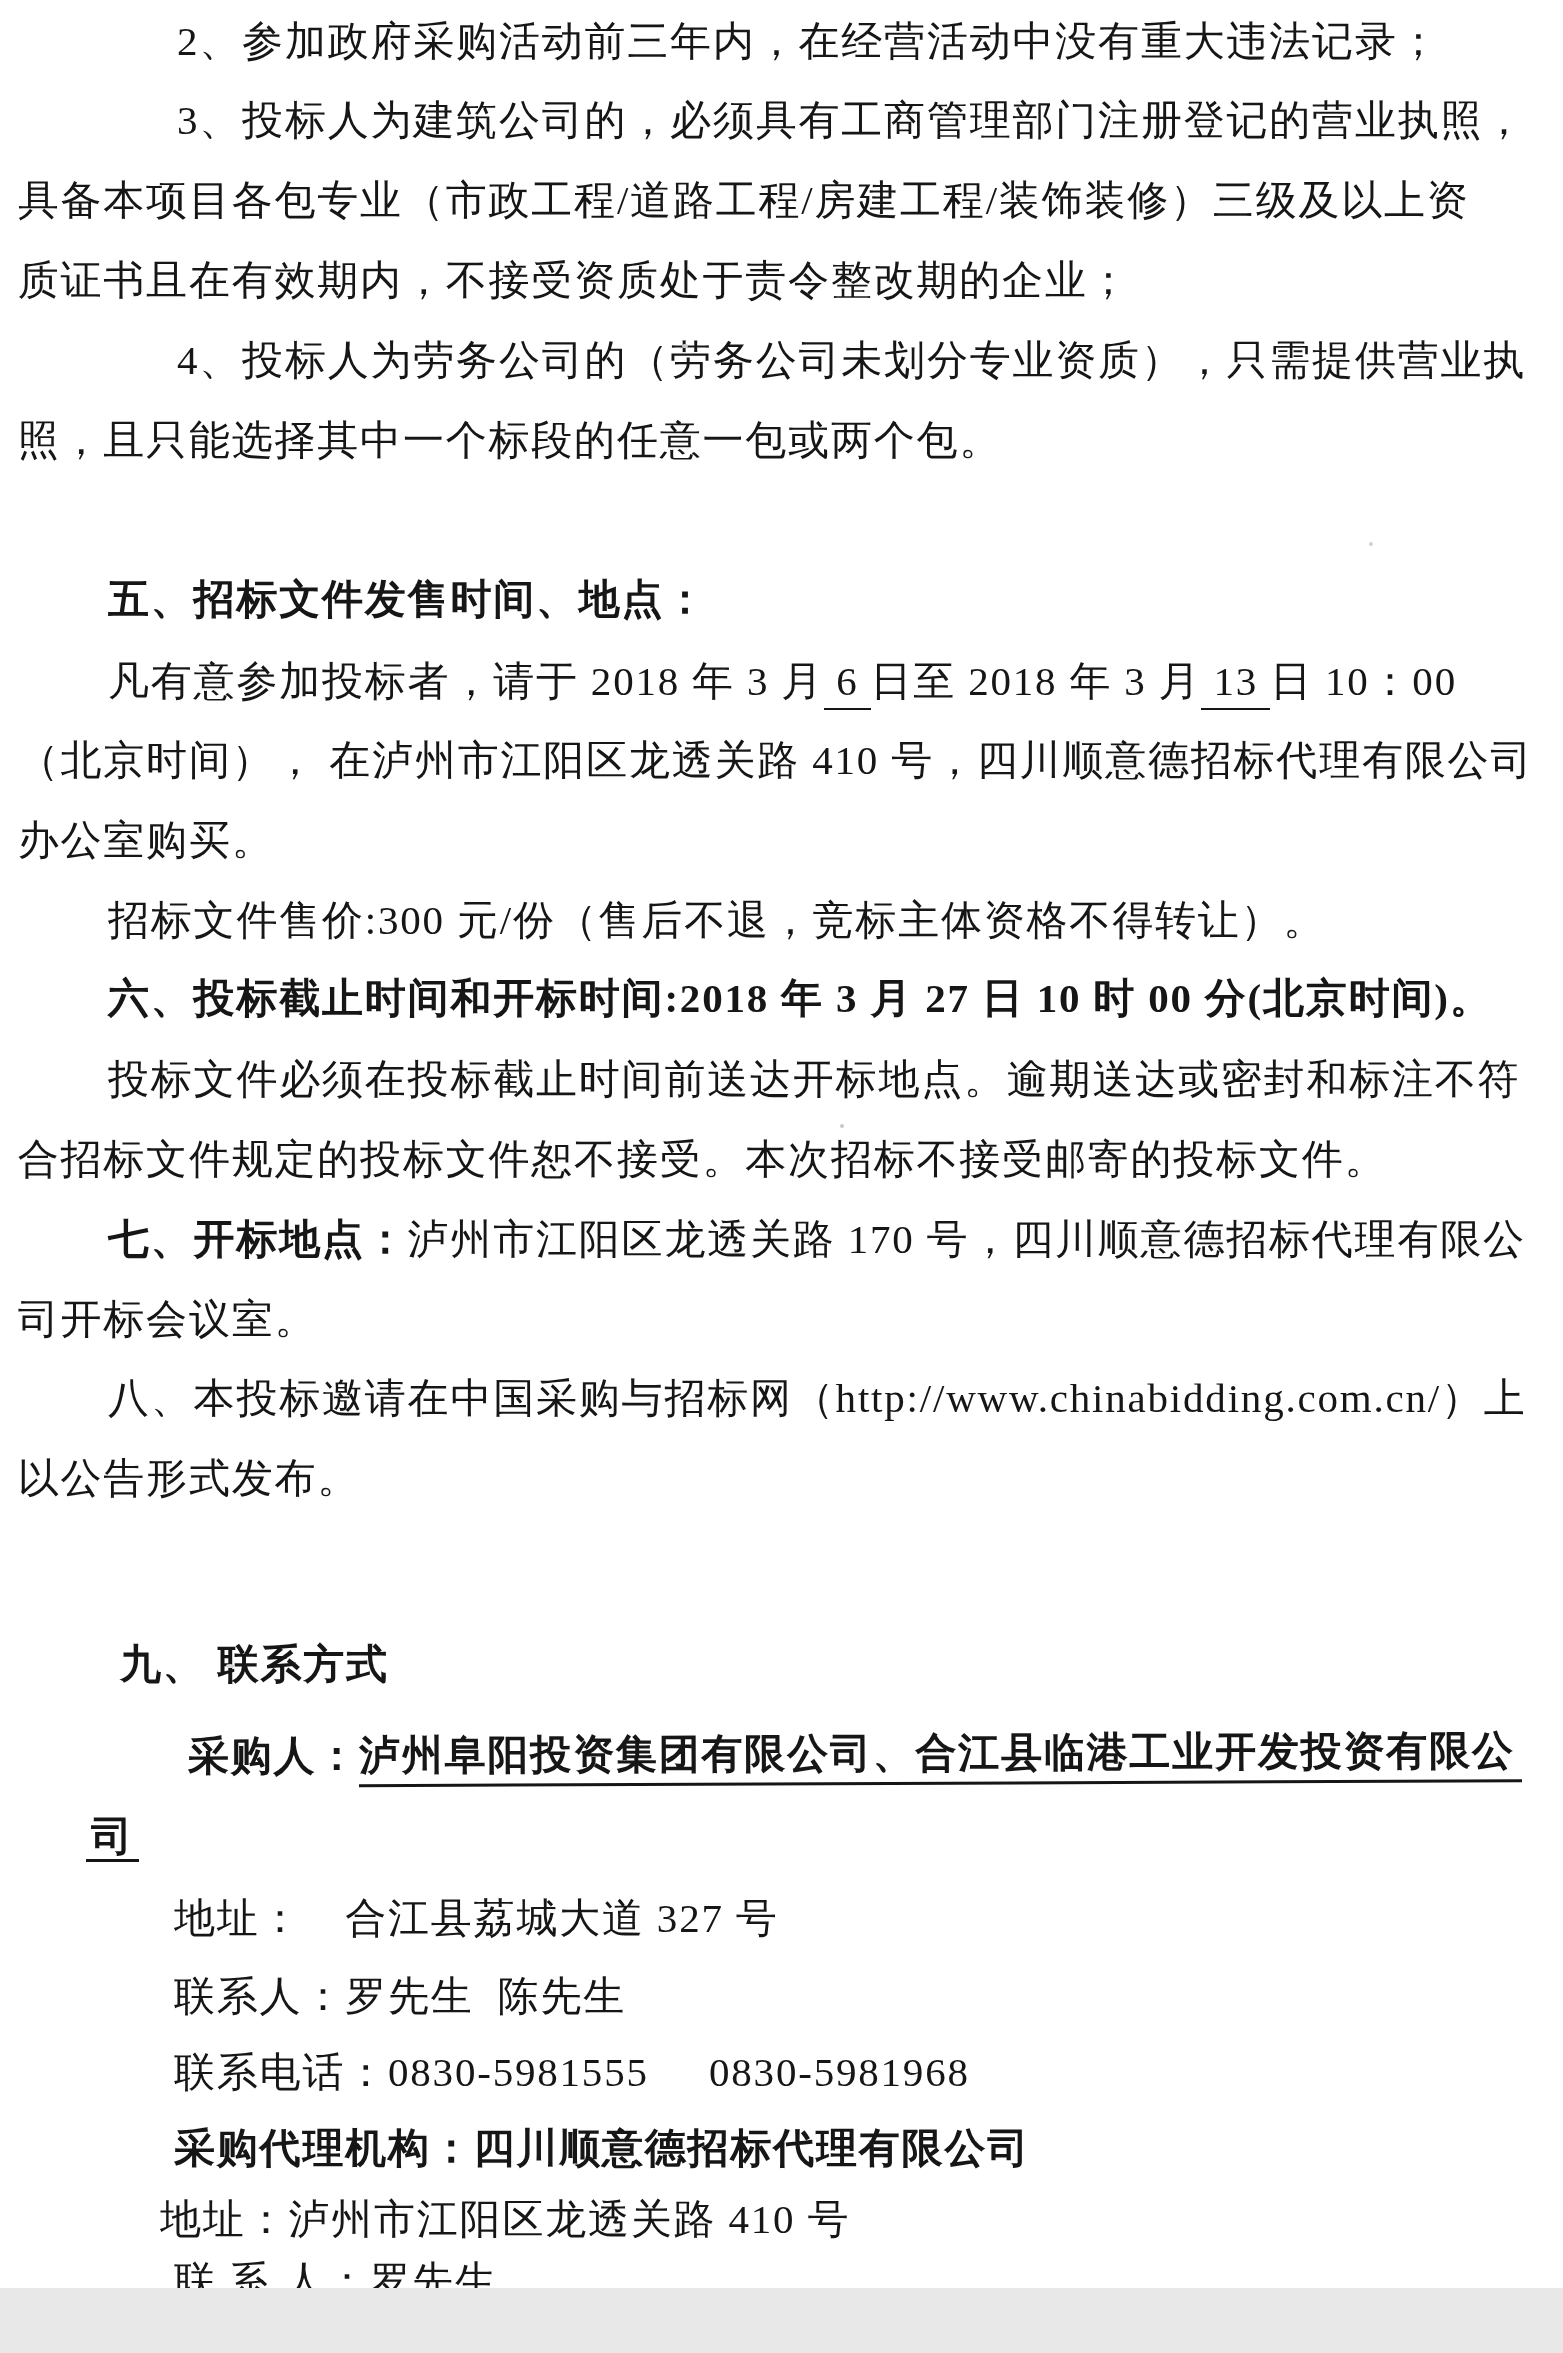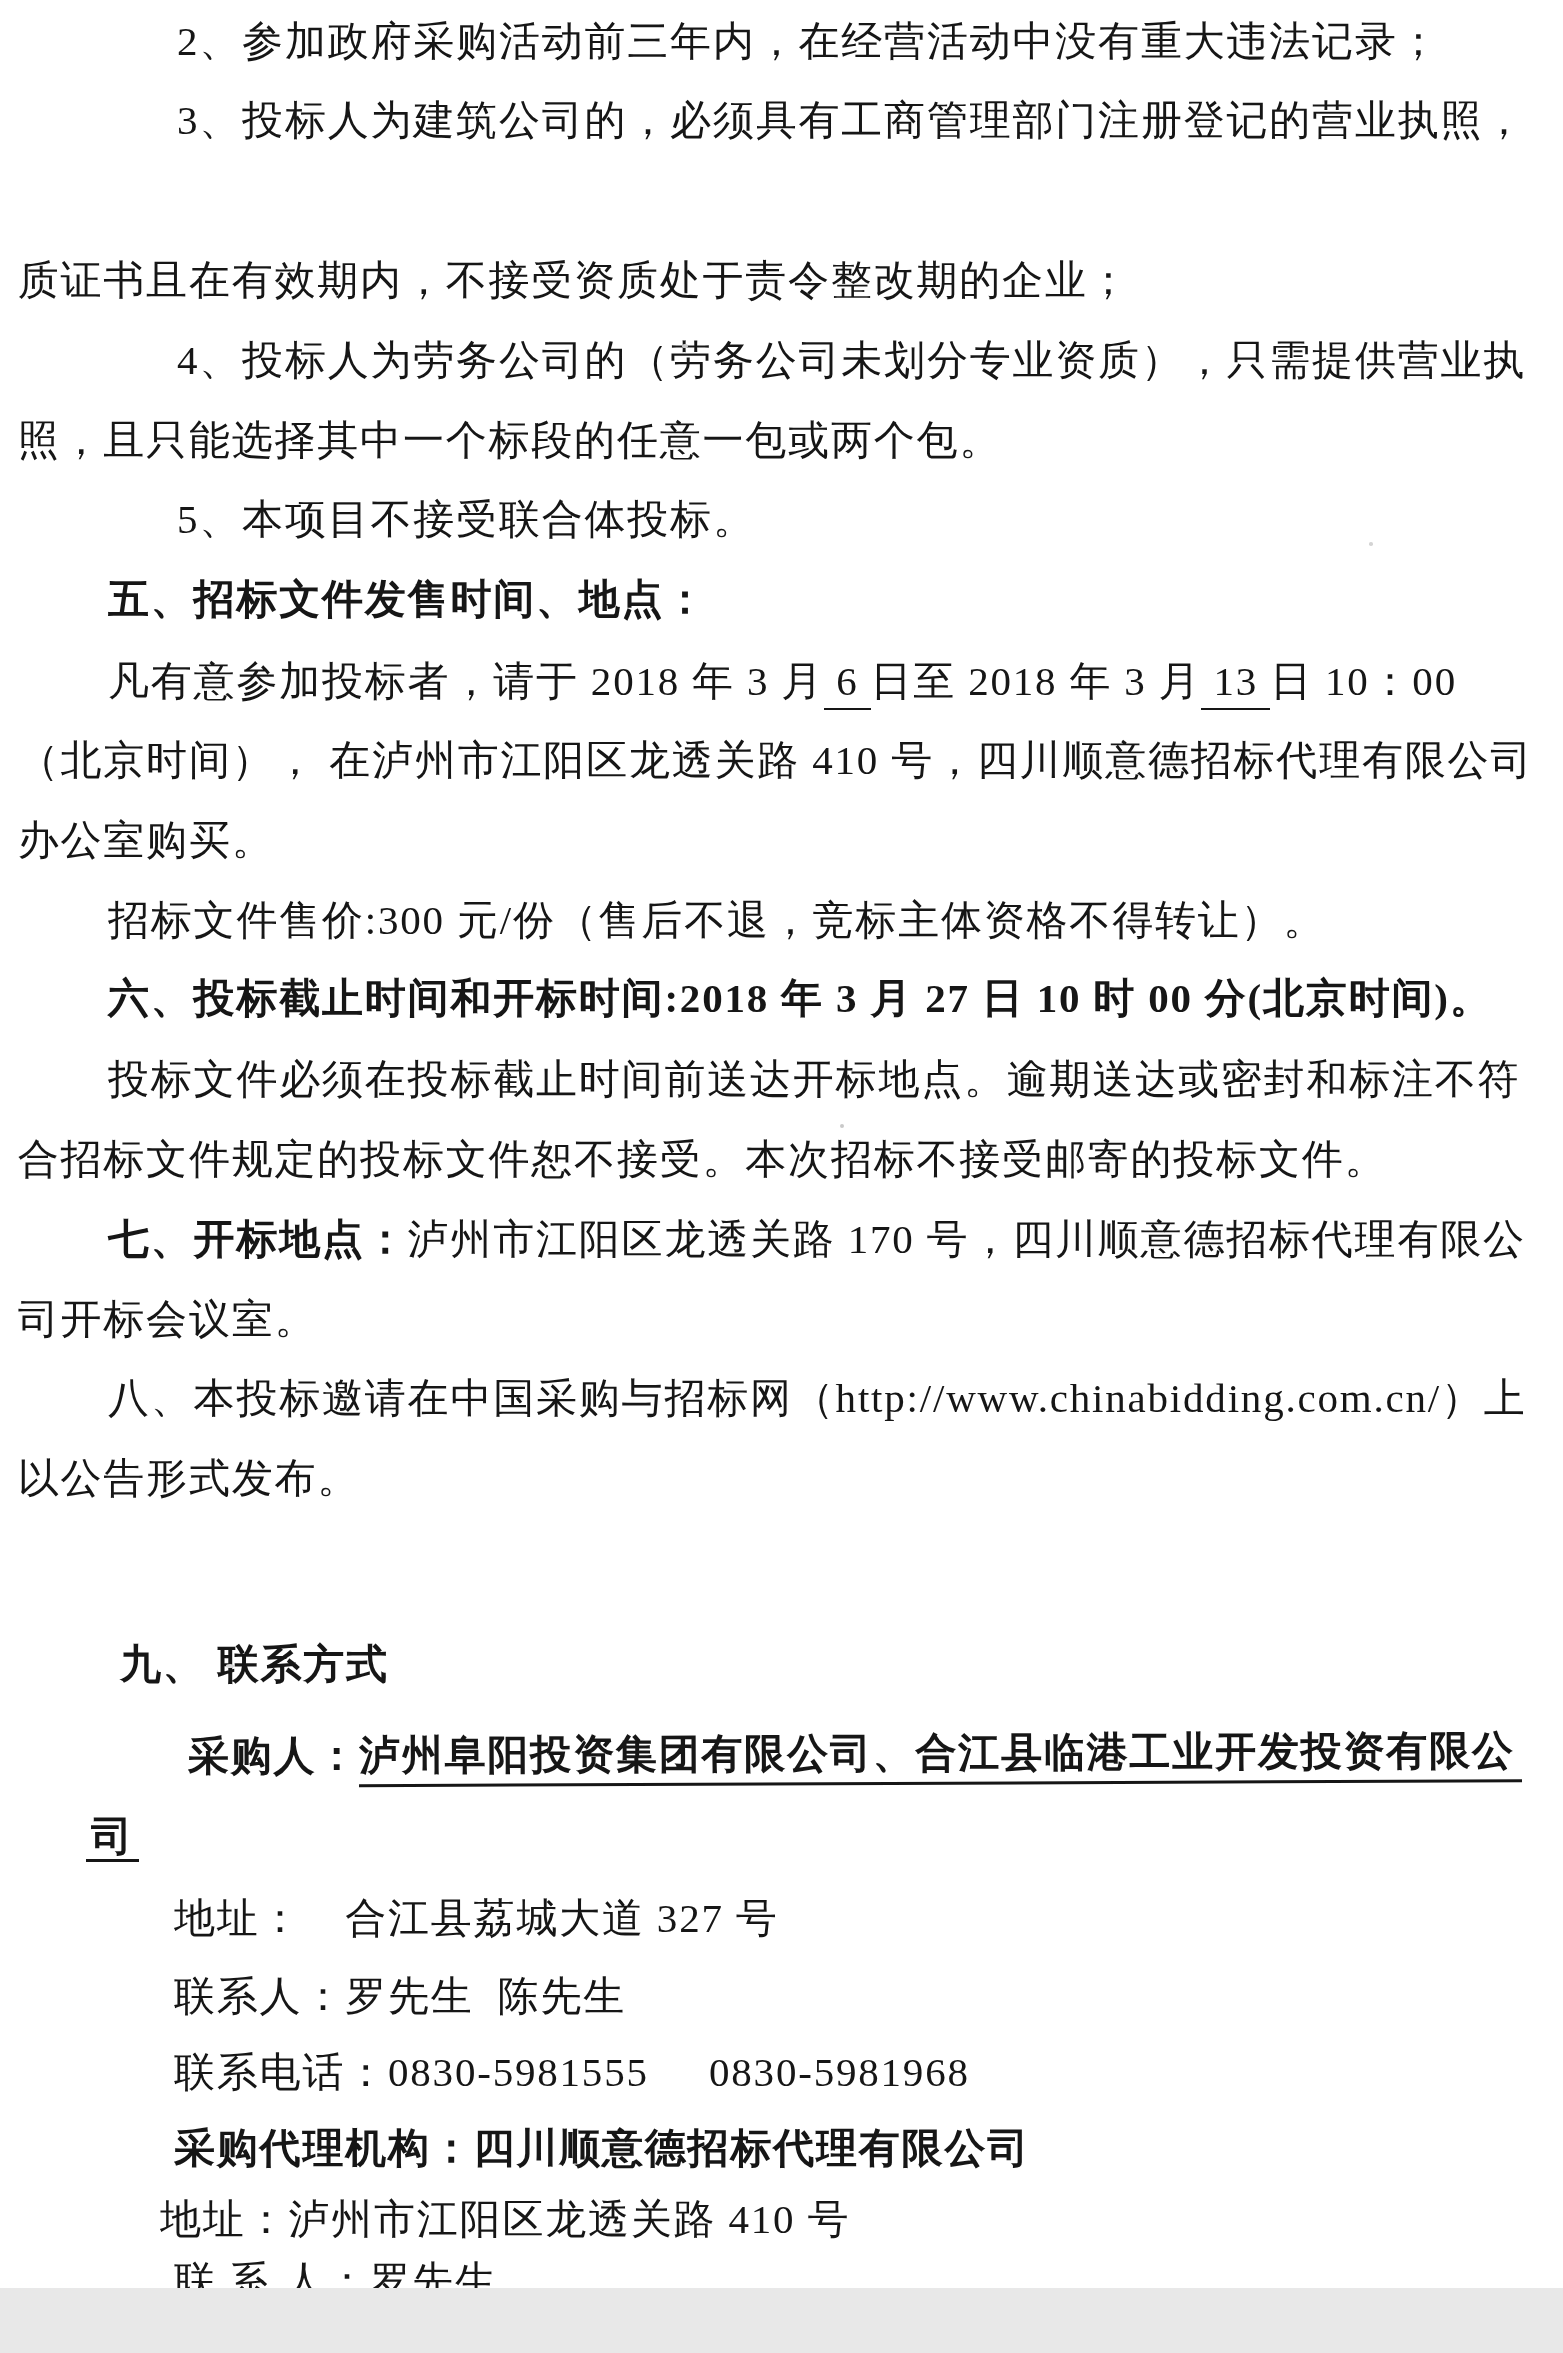--- a/index.html
+++ b/index.html
@@ -29,26 +29,26 @@
   .speck{position:absolute;background:#c9c9c9;border-radius:50%;}
 </style>
 </head>
 <body>
 
 <div class="page">
 
   <p class="ln" style="left:177px;top:17.7px;"><span>2、参加政府采购活动前三年内，在经营活动中没有重大违法记录；</span></p>
 
   <p class="ln" style="left:177px;top:97px;"><span>3、投标人为建筑公司的，必须具有工商管理部门注册登记的营业执照，</span></p>
+  <p class="ln" style="left:17.7px;top:177px;"><span>具备本项目各包专业（市政工程/道路工程/房建工程/装饰装修）三级及以上资</span></p>
   <p class="ln" style="left:17.7px;top:257px;"><span>质证书且在有效期内，不接受资质处于责令整改期的企业；</span></p>
 
   <p class="ln" style="left:177px;top:337px;"><span>4、投标人为劳务公司的（劳务公司未划分专业资质），只需提供营业执</span></p>
   <p class="ln" style="left:17.7px;top:417px;"><span>照，且只能选择其中一个标段的任意一包或两个包。</span></p>
 
-  <p class="ln" style="left:177px;top:496px;"><span>5、本项目不接受联合体投标。</span></p>
 
   <p class="ln b" style="left:108px;top:576px;"><span>五、招标文件发售时间、地点：</span></p>
 
   <p class="ln" style="left:108px;top:658px;font-family:Liberation Serif, serif;"><span>凡有意参加投标者，请于 2018 年 3 月</span><span class="u"> 6 </span><span>日至 2018 年 3 月</span><span class="u"> 13 </span><span>日 10：00</span></p>
   <p class="ln" style="left:17.7px;top:737px;"><span>（北京时间）， 在泸州市江阳区龙透关路 410 号，四川顺意德招标代理有限公司</span></p>
   <p class="ln" style="left:17.7px;top:817px;"><span>办公室购买。</span></p>
 
   <p class="ln" style="left:108px;top:897px;"><span>招标文件售价:300 元/份（售后不退，竞标主体资格不得转让）。</span></p>
 
   <p class="ln b" style="left:108px;top:975px;"><span>六、投标截止时间和开标时间:2018 年 3 月 27 日 10 时 00 分(北京时间)。</span></p>

